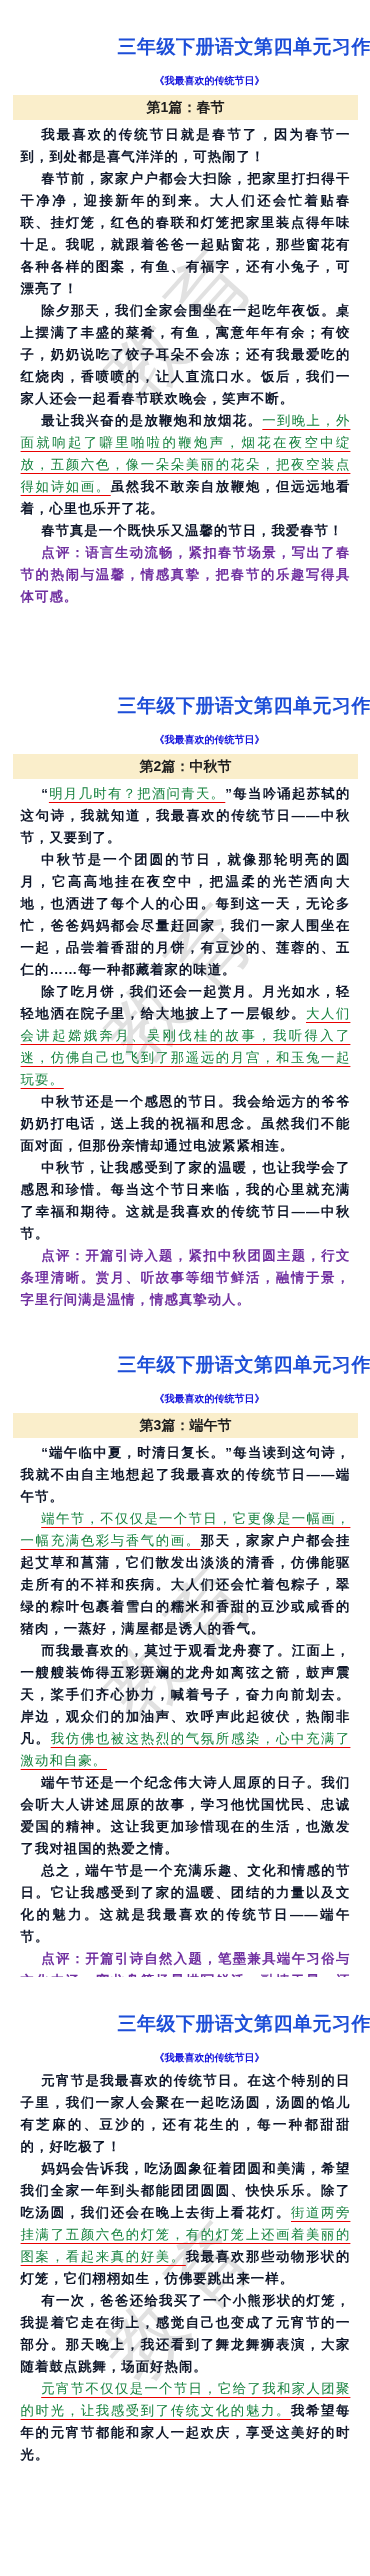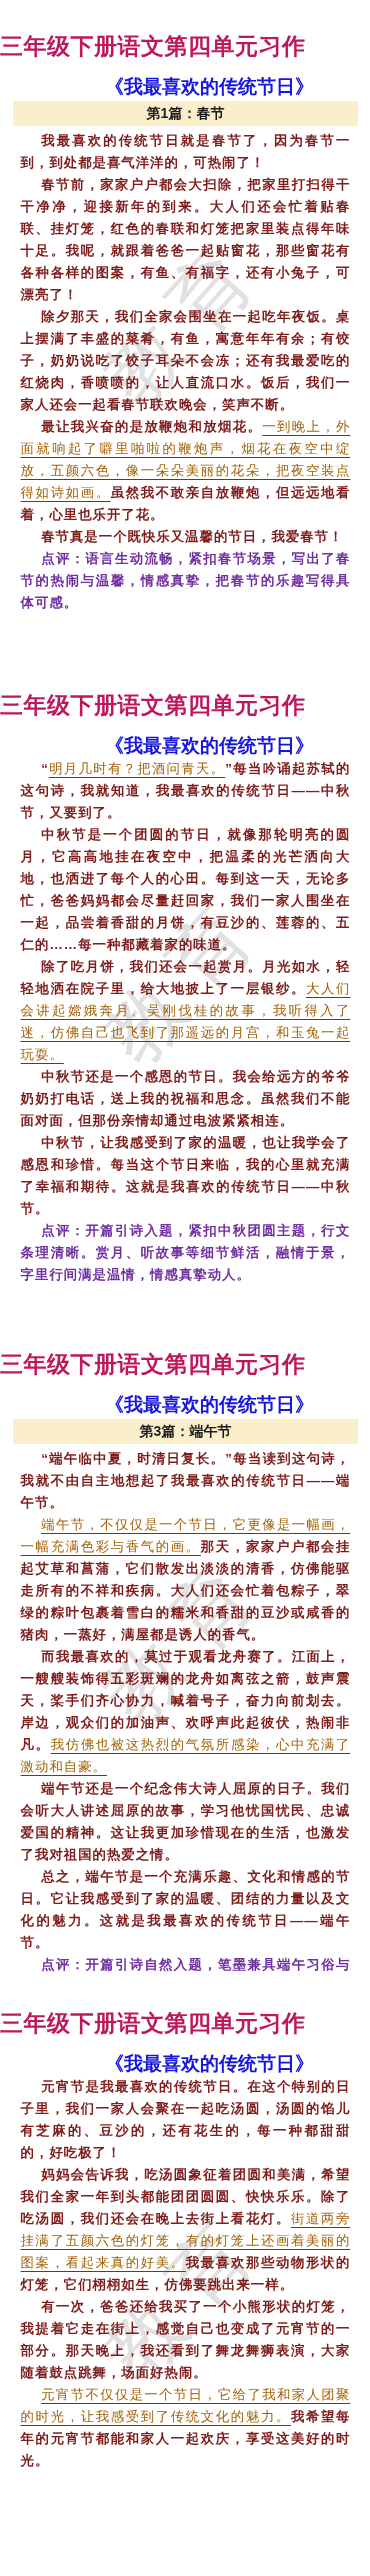--- a/index.html
+++ b/index.html
@@ -7,46 +7,46 @@
   .page {
     position:relative; width:371px; height:3297px;
     background:#ffffff; overflow:hidden;
   }
   .essay-section {
     position:relative; width:371px; height:659px;
     box-sizing:border-box; padding-top:33px; overflow:hidden;
   }
   .sec-title {
     position:relative; z-index:2;
-    text-align:left; font-size:23px; font-weight:900;
-    color:#be185d; letter-spacing:0.5px; line-height:27px;
+    text-align:right; font-size:19px; font-weight:900;
+    color:#1d4ed8; letter-spacing:0.5px; line-height:27px;
     font-family:"Liberation Sans", sans-serif;
   }
   .sec-subtitle {
     position:relative; z-index:2;
-    margin-top:19px; text-align:center;
-    font-size:19px; font-weight:bold; color:#1616dd; line-height:15.5px;padding-left:48px;
+    margin-top:13px; text-align:center;
+    font-size:10px; font-weight:bold; color:#1616dd; line-height:15.5px;padding-left:48px;
   }
   .sec-badge {
     position:relative; z-index:2;
     margin:6.2px 13.4px 0 13.4px; height:25px; line-height:25px;
     background:#faeecb; text-align:center;
     font-size:14px; font-weight:bold; color:#1d1d1d;
   }
   .sec-body {
     position:relative; z-index:2;
     margin:4.1px 20.6px 0 20.6px;
   }
   .para {
     margin:0; font-size:13.4px; line-height:22px; letter-spacing:1px;
     color:#141414; font-weight:600; text-align:justify; text-indent:20.6px;
   }
-  .run-normal { color:#7f1d1d; }
+  .run-normal { color:#0f172a; }
   .run-red {
-    color:#a16207; font-weight:500;
+    color:#15803d; font-weight:500;
     font-family:"DejaVu Serif", serif;
     text-decoration:underline;
     text-decoration-color:#e80000;
     text-decoration-thickness:1px;
     text-underline-offset:3.6px;
   }
   .para-comment .run-comment { color:#7030a0; font-weight:700; }
   .watermark {
     position:absolute; z-index:1; left:88px; top:268px;
     font-size:77px; color:#b9b9b9; opacity:0.42;
@@ -72,20 +72,21 @@
         <p class="para"><span class="run-normal">最让我兴奋的是放鞭炮和放烟花。</span><span class="run-red">一到晚上，外面就响起了噼里啪啦的鞭炮声，烟花在夜空中绽放，五颜六色，像一朵朵美丽的花朵，把夜空装点得如诗如画。</span><span class="run-normal">虽然我不敢亲自放鞭炮，但远远地看着，心里也乐开了花。</span></p>
         <p class="para"><span class="run-normal">春节真是一个既快乐又温馨的节日，我爱春节！</span></p>
         <p class="para para-comment"><span class="run-comment">点评：语言生动流畅，紧扣春节场景，写出了春节的热闹与温馨，情感真挚，把春节的乐趣写得具体可感。</span></p>
       </div>
   </section>
 
   <section class="essay-section">
     <div class="watermark">教育</div>
     <div class="sec-title">三年级下册语文第四单元习作</div>
     <div class="sec-subtitle">《我最喜欢的传统节日》</div>
+    <div class="sec-badge">第2篇：中秋节</div>
     <div class="sec-body">
         <p class="para"><span class="run-normal">“</span><span class="run-red">明月几时有？把酒问青天。</span><span class="run-normal">”每当吟诵起苏轼的这句诗，我就知道，我最喜欢的传统节日——中秋节，又要到了。</span></p>
         <p class="para"><span class="run-normal">中秋节是一个团圆的节日，就像那轮明亮的圆月，它高高地挂在夜空中，把温柔的光芒洒向大地，也洒进了每个人的心田。每到这一天，无论多忙，爸爸妈妈都会尽量赶回家，我们一家人围坐在一起，品尝着香甜的月饼，有豆沙的、莲蓉的、五仁的……每一种都藏着家的味道。</span></p>
         <p class="para"><span class="run-normal">除了吃月饼，我们还会一起赏月。月光如水，轻轻地洒在院子里，给大地披上了一层银纱。</span><span class="run-red">大人们会讲起嫦娥奔月、吴刚伐桂的故事，我听得入了迷，仿佛自己也飞到了那遥远的月宫，和玉兔一起玩耍。</span></p>
         <p class="para"><span class="run-normal">中秋节还是一个感恩的节日。我会给远方的爷爷奶奶打电话，送上我的祝福和思念。虽然我们不能面对面，但那份亲情却通过电波紧紧相连。</span></p>
         <p class="para"><span class="run-normal">中秋节，让我感受到了家的温暖，也让我学会了感恩和珍惜。每当这个节日来临，我的心里就充满了幸福和期待。这就是我喜欢的传统节日——中秋节。</span></p>
         <p class="para para-comment"><span class="run-comment">点评：开篇引诗入题，紧扣中秋团圆主题，行文条理清晰。赏月、听故事等细节鲜活，融情于景，字里行间满是温情，情感真挚动人。</span></p>
       </div>
   </section>
 

